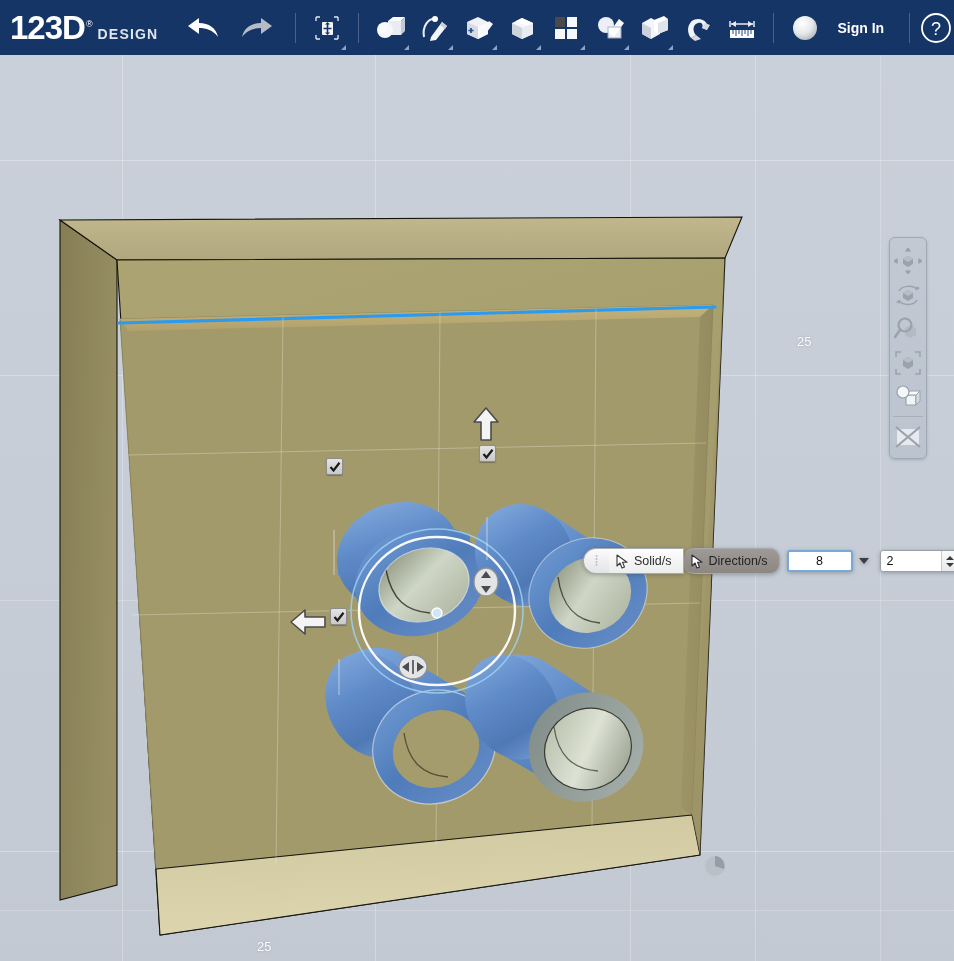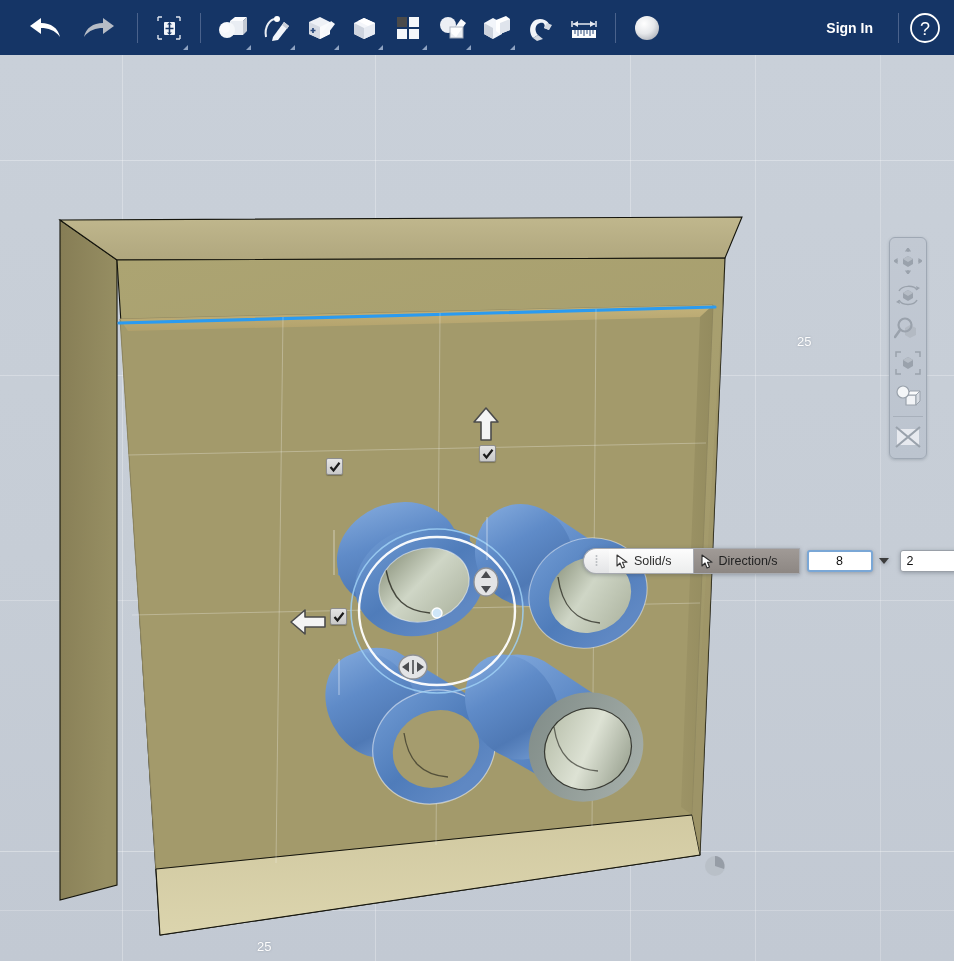--- a/index.html
+++ b/index.html
@@ -88,26 +88,26 @@
   }
   .cb-grip {
     width:26px; background:linear-gradient(180deg,#fbfbfb,#e3e4e6);
     border:1px solid #a7aab0; border-right:none;
     border-radius:13px 0 0 13px;
     display:flex; align-items:center; justify-content:center;
     cursor:move;
   }
   .cb-grip .dots { width:5px; height:14px; }
   .cb-chip {
-    display:flex; align-items:center; gap:5px; padding:0 21px 0 7px;
+    display:flex; align-items:center; gap:5px; padding:0 11px 0 7px;
     border:1px solid #a7aab0; border-left:none;
     font-size:12.5px; color:#2d2d2d; white-space:nowrap; cursor:pointer;
   }
   .cb-chip.light { background:linear-gradient(180deg,#fdfdfd,#eceded); }
-  .cb-chip.dark  { background:linear-gradient(180deg,#a09a96,#8d8783); color:#232323; }
+  .cb-chip.dark  { background:linear-gradient(180deg,#a09a96,#8d8783); color:#232323;border-radius:10px; }
   .cb-field {
     width:66px; margin-left:7px; height:22px; align-self:center;
     background:#fff; border:2px solid #7aa7d6; border-radius:3px;
     text-align:center; font-size:12.5px; color:#111; line-height:18px;
     cursor:text;
   }
   .cb-dd {
     width:22px; align-self:center; height:22px; display:flex;
     align-items:center; justify-content:center; cursor:pointer;
   }
@@ -139,20 +139,25 @@
   .marrow { position:absolute; z-index:30; cursor:pointer; }
   .mhandle { position:absolute; z-index:30; cursor:pointer; }
 </style>
 </head>
 <body>
 
 <div id="app">
 
   <div id="topbar">
 
+    <div id="logo">
+      <span class="lg-123d">123D</span>
+      <span class="lg-tm">®</span>
+      <span class="lg-design">DESIGN</span>
+    </div>
 
     <div id="undoredo">
       <div class="arrowbtn">
         <svg width="40" height="28" viewBox="0 0 40 28">
             <path d="M6 12 L17 4 L17 9 C27 9 34 14 36 23 C31 16 24 14 17 14 L17 20 Z" fill="#ffffff"></path>
           </svg>
       </div>
       <div class="arrowbtn">
         <svg width="40" height="28" viewBox="0 0 40 28">
             <path d="M34 12 L23 4 L23 9 C13 9 6 14 4 23 C9 16 16 14 23 14 L23 20 Z" fill="#b6bcc6"></path>

